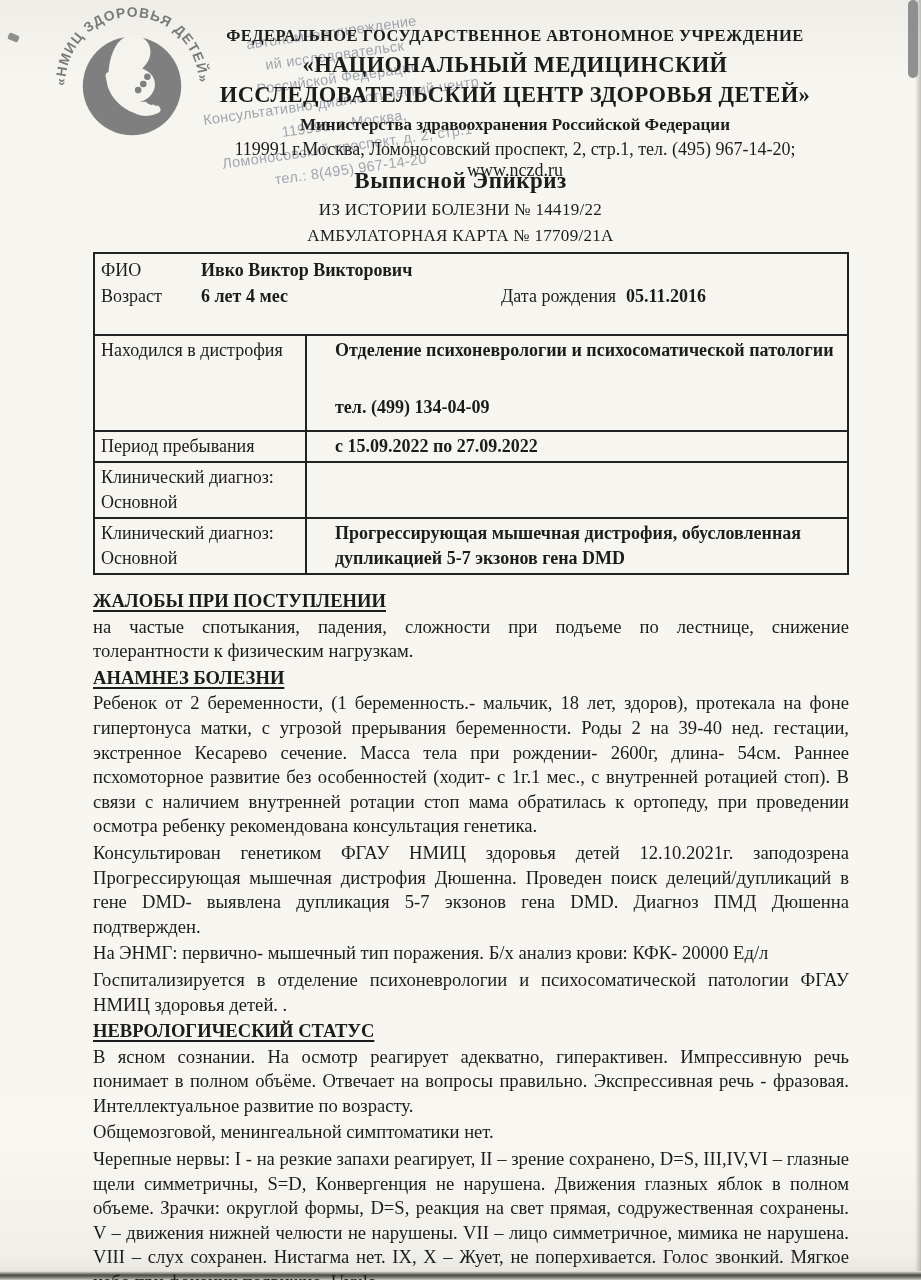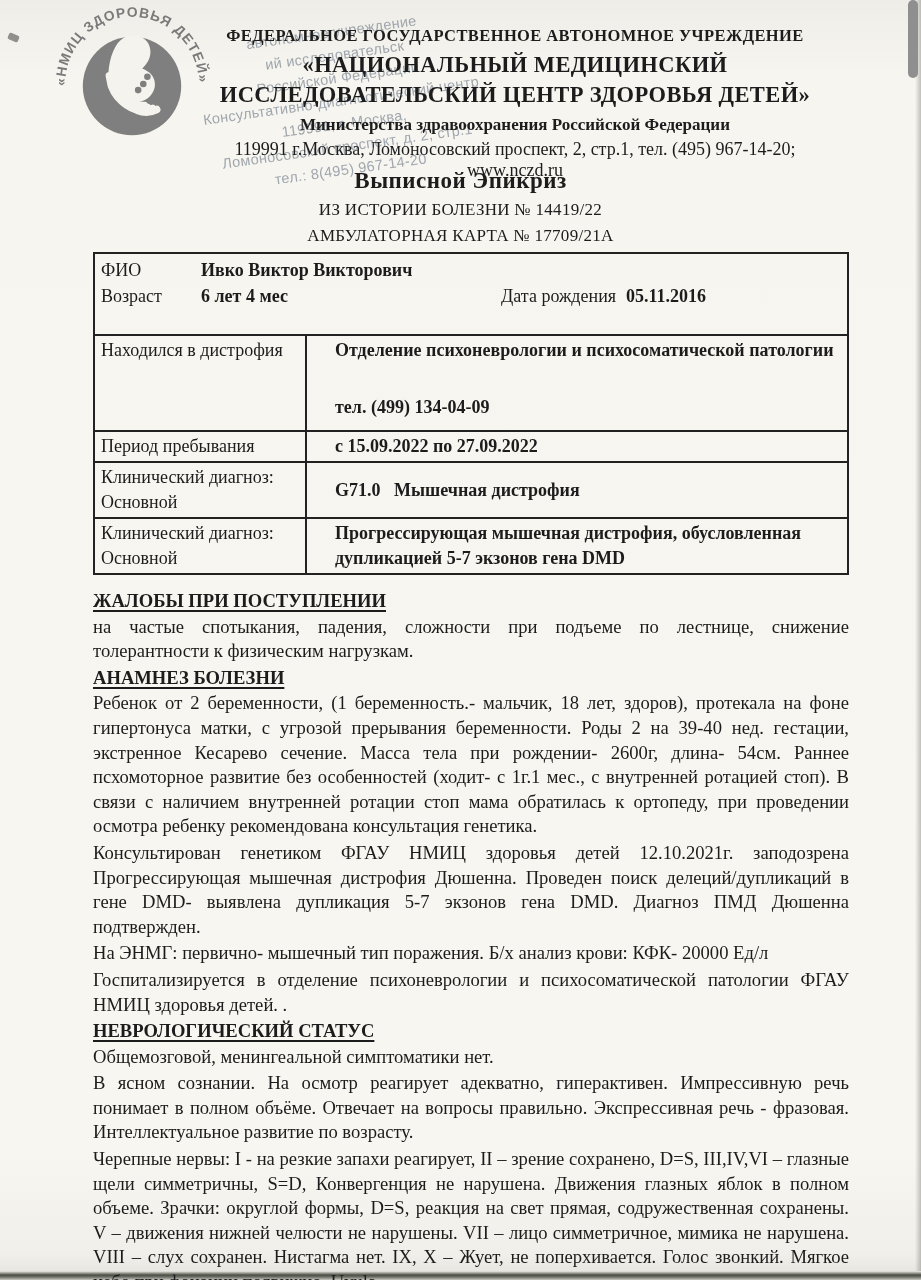--- a/index.html
+++ b/index.html
@@ -154,21 +154,20 @@
       <div class="trow row-period">
         <div class="tlabel">Период пребывания</div>
         <div class="tvalue">с 15.09.2022 по 27.09.2022</div>
       </div>
 
       <div class="trow row-diag1">
         <div class="tlabel">
           <div>Клинический диагноз:</div>
           <div>Основной</div>
         </div>
-        <div class="tvalue pre">G71.0   Мышечная дистрофия</div>
       </div>
 
       <div class="trow row-diag2">
         <div class="tlabel">
           <div>Клинический диагноз:</div>
           <div>Основной</div>
         </div>
         <div class="tvalue">Прогрессирующая мышечная дистрофия, обусловленная дупликацией 5-7 экзонов гена DMD</div>
       </div>
 
@@ -178,22 +177,22 @@
       <div class="sec-h">ЖАЛОБЫ ПРИ ПОСТУПЛЕНИИ</div>
       <p>на частые спотыкания, падения, сложности при подъеме по лестнице, снижение толерантности к физическим нагрузкам.</p>
 
       <div class="sec-h">АНАМНЕЗ БОЛЕЗНИ</div>
       <p>Ребенок от 2 беременности, (1 беременность.- мальчик, 18 лет, здоров), протекала на фоне гипертонуса матки, с угрозой прерывания беременности. Роды 2  на  39-40 нед. гестации, экстренное Кесарево сечение. Масса тела при рождении- 2600г, длина- 54см. Раннее псхомоторное развитие без особенностей (ходит- с 1г.1 мес., с внутренней ротацией стоп). В связи с наличием внутренней ротации стоп мама обратилась к ортопеду, при проведении осмотра ребенку рекомендована консультация генетика.</p>
       <p>Консультирован генетиком ФГАУ НМИЦ здоровья детей 12.10.2021г. заподозрена Прогрессирующая мышечная дистрофия Дюшенна. Проведен поиск делеций/дупликаций в гене DMD- выявлена дупликация 5-7 экзонов гена DMD. Диагноз ПМД Дюшенна подтвержден.</p>
       <p>На ЭНМГ: первично- мышечный тип поражения. Б/х анализ крови: КФК- 20000 Ед/л</p>
       <p>Госпитализируется в отделение психоневрологии и психосоматической патологии ФГАУ НМИЦ здоровья детей. .</p>
 
       <div class="sec-h">НЕВРОЛОГИЧЕСКИЙ СТАТУС</div>
+      <p>В ясном сознании. На  осмотр реагирует адекватно, гиперактивен. Импрессивную речь понимает в полном объёме. Отвечает на вопросы  правильно. Экспрессивная речь - фразовая. Интеллектуальное развитие по возрасту.</p>
       <p>Общемозговой, менингеальной симптоматики нет.</p>
-      <p>В ясном сознании. На  осмотр реагирует адекватно, гиперактивен. Импрессивную речь понимает в полном объёме. Отвечает на вопросы  правильно. Экспрессивная речь - фразовая. Интеллектуальное развитие по возрасту.</p>
       <p>Черепные нервы:  I - на резкие запахи реагирует,  II – зрение сохранено, D=S,   III,IV,VI – глазные щели симметричны,  S=D,  Конвергенция не нарушена. Движения глазных яблок в полном объеме. Зрачки: округлой формы, D=S, реакция на свет прямая, содружественная сохранены. V – движения нижней челюсти  не нарушены. VII – лицо симметричное, мимика не нарушена. VIII – слух сохранен. Нистагма нет. IX, X – Жует, не поперхивается. Голос звонкий. Мягкое небо при фонации подвижно, Uvula</p>
     </div>
 
   </div>
 
   <div class="scan-mark"></div>
   <div class="right-shadow"></div>
   <div class="bottom-edge"></div>
   <div class="scrollbar-thumb"></div>
 

